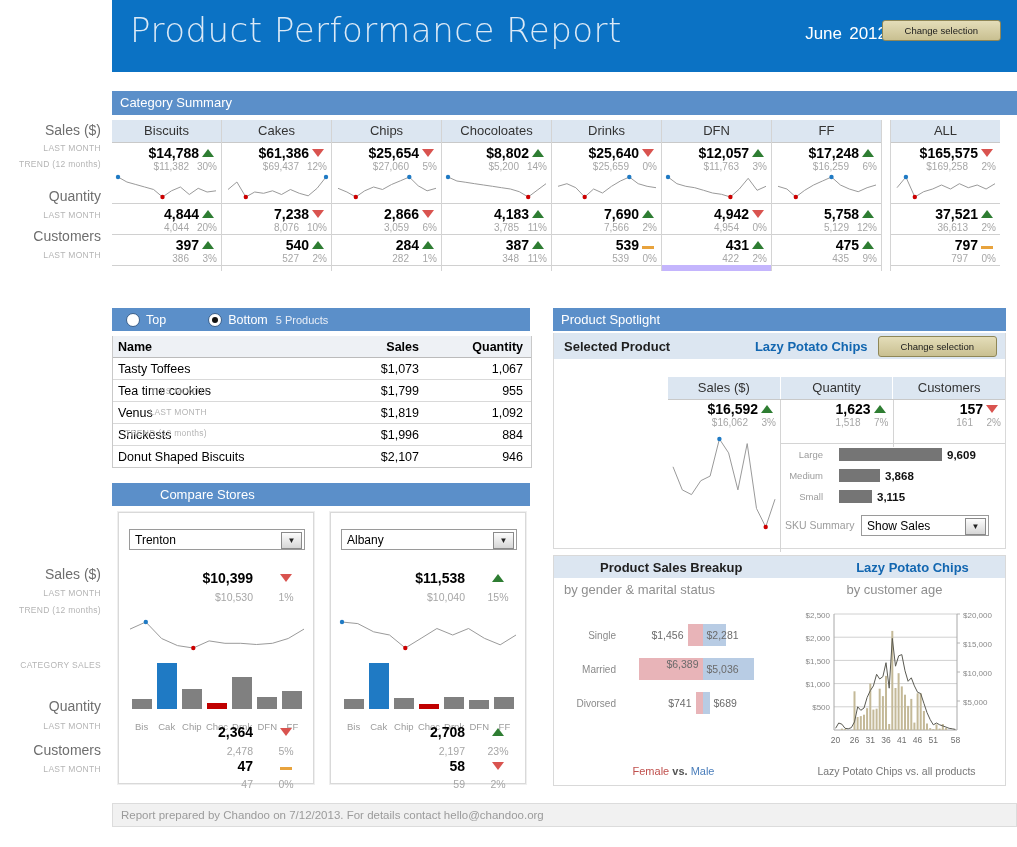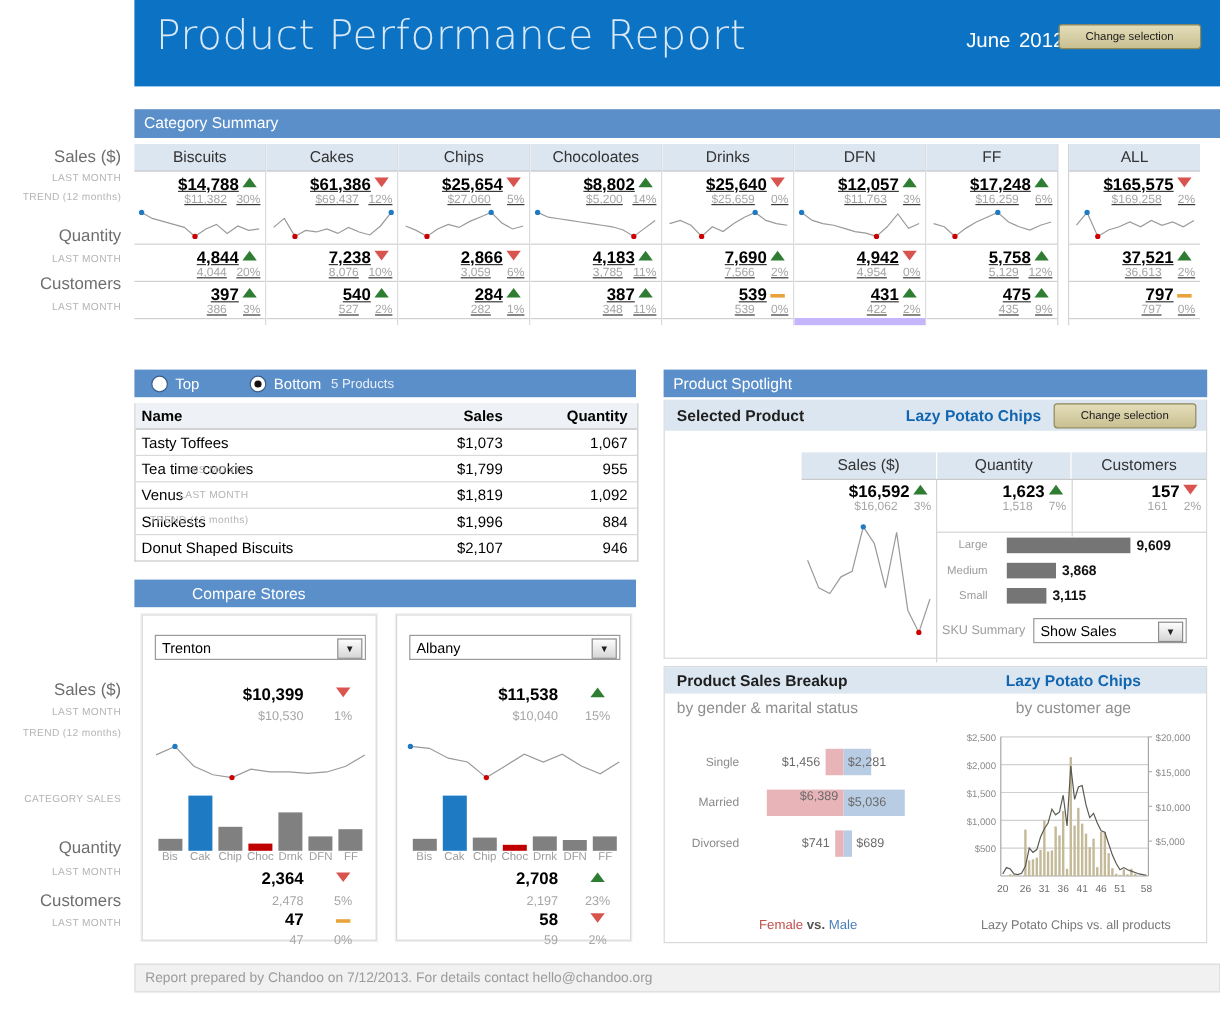--- a/index.html
+++ b/index.html
@@ -53,21 +53,21 @@
   .catcol{
     width:110px;border-right:1px solid #d4d4d4;box-sizing:border-box;
     background:#ffffff;
   }
   .catcol.last{width:110px;border-right:none;}
   .catcol.allcol{margin-left:8px;border-left:1px solid #d4d4d4;}
   .cat-head{
     background:#dce6f1;text-align:center;font-size:13px;color:#333;
     height:22px;line-height:22px;border-bottom:1px solid #c9c9c9;
   }
-  .cat-block{border-bottom:1px solid #d0d0d0;padding:2px 0 1px 0;text-decoration:underline;}
+  .cat-block{border-bottom:1px solid #d0d0d0;padding:2px 0 1px 0;}
   .cat-main{display:flex;align-items:center;justify-content:flex-end;padding:0 4px;}
   .cat-val{font-size:14px;font-weight:bold;color:#000;flex:1;text-align:right;}
   .cat-sub{display:flex;align-items:center;justify-content:flex-end;padding:0 4px;color:#a6a6a6;font-size:10px;}
   .cat-prev{flex:1;text-align:right;}
   .cat-pct{width:28px;text-align:right;}
   .arrow{width:18px;text-align:center;font-size:11px;line-height:11px;}
   .spark{height:30px;padding:0 3px;}
   .spark svg{display:block;}
 
   
@@ -115,21 +115,21 @@
   }
   .store-metric{position:absolute;width:176px;left:10px;display:flex;align-items:center;}
   .sm-val{flex:1;text-align:right;font-size:14px;font-weight:bold;color:#000;padding-right:14px;}
   .sm-arrow{width:38px;text-align:center;font-size:11px;}
   .store-sub{position:absolute;width:176px;left:10px;display:flex;align-items:center;color:#a6a6a6;font-size:10.5px;}
   .ss-prev{flex:1;text-align:right;padding-right:14px;}
   .ss-pct{width:38px;text-align:center;}
   .store-spark{position:absolute;left:8px;width:180px;height:34px;top:104px;}
   .store-cats{position:absolute;left:10px;top:138px;width:176px;height:58px;}
   .cat-labels{position:absolute;left:10px;top:196px;width:176px;display:flex;font-size:9.5px;color:#9c9c9c;}
-  .cat-labels span{flex:1;text-align:center;}
+  .cat-labels span{flex:1;text-align:center;margin-top:12px;}
 
   
   .spot-panel{position:absolute;left:553px;top:308px;width:453px;}
   .spot-bar{width:453px;height:23px;}
   .spot-body{position:absolute;left:0;top:25px;width:453px;height:216px;border:1px solid #d9d9d9;border-top:none;background:#fff;box-sizing:border-box;}
   .sel-row{
     position:absolute;left:0;top:0;width:451px;height:26px;background:#dce6f1;
     display:flex;align-items:center;
   }
   .sel-label{font-size:13px;font-weight:bold;color:#1f1f1f;padding-left:10px;flex:1;}
@@ -154,21 +154,21 @@
   .sku-num{font-size:11.5px;font-weight:bold;color:#111;margin-left:5px;}
   .sku-sel-row{display:flex;align-items:center;height:26px;margin-top:5px;}
   .sku-sel-lbl{width:80px;text-align:left;font-size:10.5px;color:#9c9c9c;padding-left:4px;box-sizing:border-box;}
   .sku-select{
     position:relative;width:128px;height:21px;border:1px solid #9a9a9a;background:#fff;
     font-size:12px;color:#000;padding:3px 0 0 5px;box-sizing:border-box;
   }
 
   
   .brk-panel{position:absolute;left:553px;top:555px;width:453px;height:231px;border:1px solid #d9d9d9;background:#fff;box-sizing:border-box;}
-  .brk-head{display:flex;height:22px;background:#dce6f1;align-items:center;}
+  .brk-head{display:flex;height:22px;background:#dce6f1;align-items:center;padding-left:36px;}
   .brk-title{font-size:13px;font-weight:bold;color:#1f1f1f;padding-left:10px;width:230px;box-sizing:border-box;}
   .brk-prod{font-size:13px;font-weight:bold;color:#1266b0;flex:1;text-align:center;}
   .brk-sub{display:flex;height:22px;align-items:center;}
   .brk-sub1{font-size:13px;color:#8f8f8f;padding-left:10px;width:230px;box-sizing:border-box;}
   .brk-sub2{font-size:13px;color:#8f8f8f;flex:1;text-align:center;}
   .gm-chart{position:absolute;left:12px;top:62px;width:215px;height:120px;}
   .gm-row{display:flex;align-items:center;height:34px;}
   .gm-lbl{width:58px;text-align:right;font-size:10px;color:#8a8a8a;padding-right:8px;box-sizing:border-box;}
   .gm-left{flex:1;display:flex;justify-content:flex-end;align-items:center;}
   .gm-right{flex:1;display:flex;justify-content:flex-start;align-items:center;}

